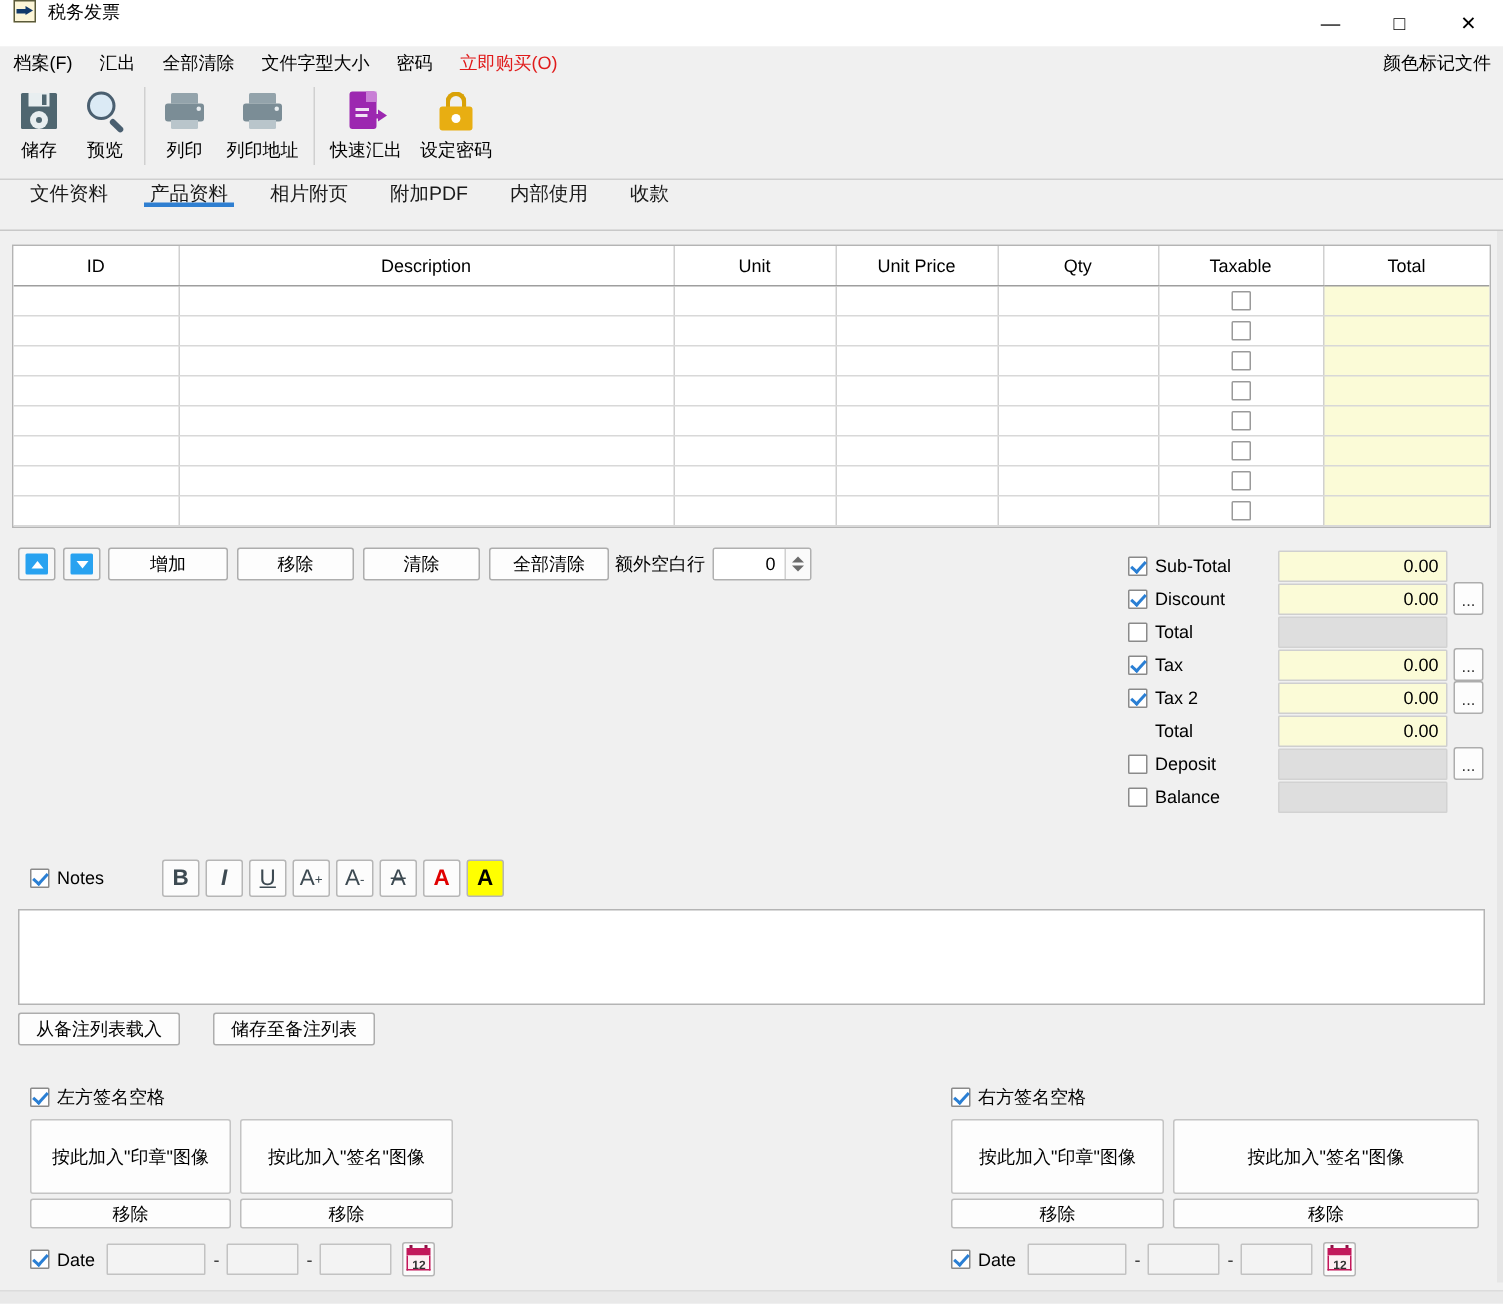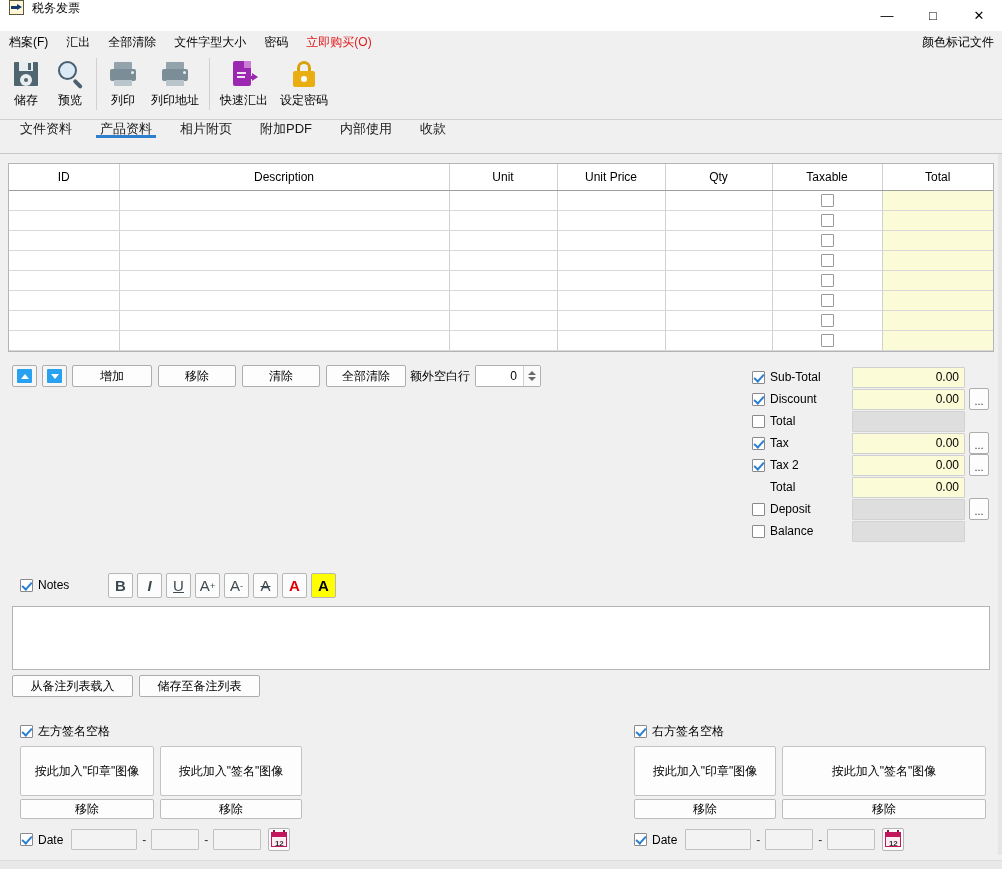--- a/index.html
+++ b/index.html
@@ -225,21 +225,21 @@
   .fbtn u { text-decoration: underline; }
   .fbtn .sup { font-size: 9px; vertical-align: super; }
   .fbtn .strike { text-decoration: line-through; }
   .fbtn.red { color: #e00000; font-weight: bold; }
   .fbtn.hl { color: #000; font-weight: bold; background: #ffff00; }
   .notes-area {
     position: absolute; left: 12px; top: 606px; width: 978px; height: 64px;
     border: 1px solid #b4b4b4; background: #fff;
   }
   .notes-btns { position: absolute; left: 12px; top: 675px; display: flex; gap: 6px; }
-  .notes-btns .wbtn { width: 121px; margin-right: 0; }
+  .notes-btns .wbtn { width: 108px; margin-right: 16px; }
 
   
   .sigblock { position: absolute; }
   .sig-head { display: flex; align-items: center; margin-bottom: 6px; font-size: 12px; }
   .sig-pair { display: flex; gap: 6px; }
   .sig-col { display: flex; flex-direction: column; }
   .sig-drop {
     width: 134px; height: 50px; border: 1px solid #c4c4c4; background: #fdfdfd;
     display: flex; align-items: center; justify-content: center; font-size: 12px;
     border-radius: 2px; color: #000;

